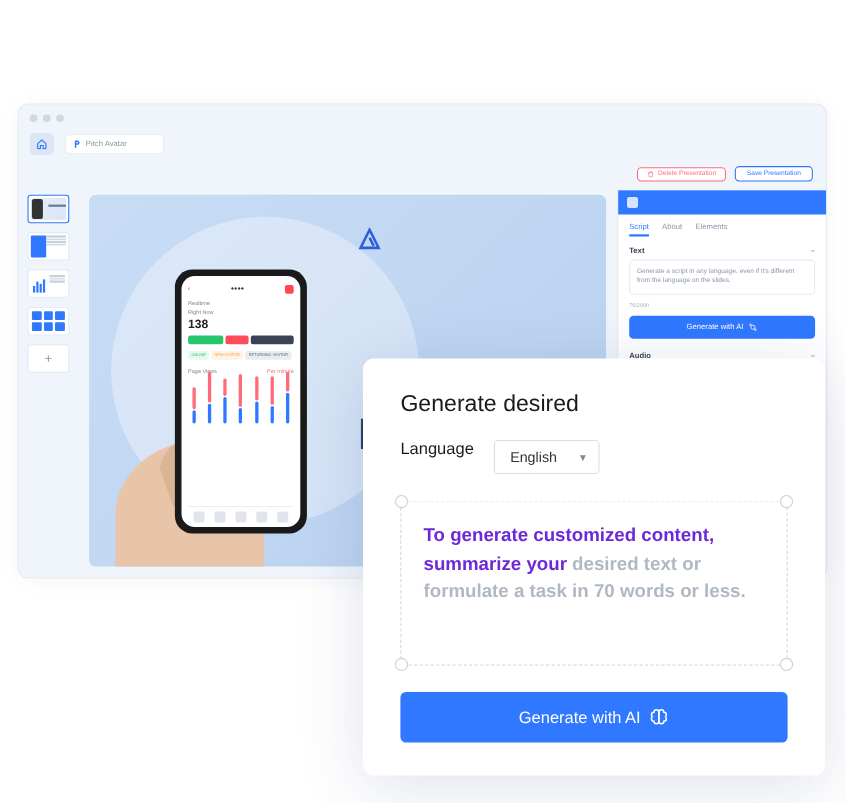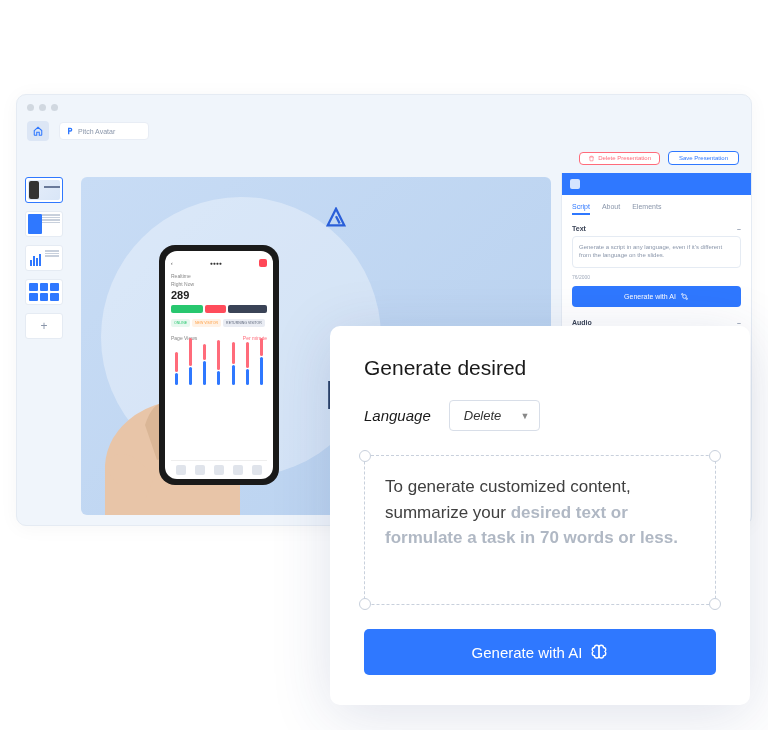--- a/index.html
+++ b/index.html
@@ -67,33 +67,33 @@
 .insp-body { padding: 4px 10px; }
 .insp-row-label { display: flex; justify-content: space-between; font-size: 7px; color: #3a4356; font-weight: 600; margin-bottom: 4px; }
 .insp-textarea { width: 100%; border: 1px solid #e5ebf3; border-radius: 4px; padding: 6px; font-size: 6px; color: #8a96aa; line-height: 1.4; min-height: 32px; resize: none; font-family: inherit; }
 .insp-counter { text-align: left; font-size: 5px; color: #a0aabb; margin-top: 2px; margin-bottom: 6px; }
 .insp-btn { width: 100%; background: #2f78ff; color: #fff; border: none; border-radius: 4px; padding: 6px; font-size: 7px; display: flex; align-items: center; justify-content: center; gap: 4px; }
 .insp-section { display: flex; justify-content: space-between; font-size: 7px; color: #3a4356; font-weight: 600; padding: 8px 10px 0; }
 
 
 .modal { position: absolute; top: 326px; left: 330px; width: 420px; background: #fff; border-radius: 10px; box-shadow: 0 10px 60px rgba(40,60,120,0.15); padding: 30px 34px 30px; }
 .modal-title { font-size: 21px; font-weight: 500; color: #1a1a1a; margin-bottom: 20px; }
-.modal-row { display: flex; align-items: center; gap: 18px; margin-bottom: 24px; font-style: italic; }
+.modal-row { display: flex; gap: 18px; margin-bottom: 24px; }
 .modal-label { font-size: 15px; color: #1a1a1a; }
 .select { border: 1px solid #d8dee8; border-radius: 4px; padding: 7px 38px 7px 14px; font-size: 13px; color: #333; background: #fff; position: relative; display: flex; align-items: center; }
 .select-caret { position: absolute; right: 10px; color: #888; font-size: 9px; }
 
 .prompt-box { position: relative; border: 1px dashed #c8d0dc; border-radius: 2px; padding: 18px 20px; min-height: 150px; margin-bottom: 24px; }
 .prompt-handle { position: absolute; width: 12px; height: 12px; border: 1px solid #c8d0dc; border-radius: 50%; background: #fff; }
 .ph-tl { top: -6px; left: -6px; }
 .ph-tr { top: -6px; right: -6px; }
 .ph-bl { bottom: -6px; left: -6px; }
 .ph-br { bottom: -6px; right: -6px; }
 .prompt-text { font-size: 17px; line-height: 1.5; }
-.prompt-strong { color: #404040; font-weight: 400; }
+.prompt-strong { color: #6d28d9; font-weight: 700; }
 .prompt-light { color: #b0b8c4; font-weight: 600; }
 
 .modal-btn { width: 100%; background: #2f78ff; color: #fff; border: none; border-radius: 5px; padding: 14px; font-size: 15px; display: flex; align-items: center; justify-content: center; gap: 8px; cursor: pointer; }
 .ai-glyph { width: 18px; height: 18px; }
 
 
 .t1-inner { position: absolute; inset: 2px; background: linear-gradient(135deg,#e6eefa,#d9e6f7); border-radius: 2px; }
 .t1-phone { position: absolute; left: 3px; top: 3px; width: 10px; height: 18px; background: #333; border-radius: 2px; }
 .t1-text { position: absolute; right: 2px; top: 8px; width: 16px; height: 2px; background: #6a7a9a; }
 .t2-left { position: absolute; left: 2px; top: 2px; bottom: 2px; width: 14px; background: #2f78ff; border-radius: 1px; }
@@ -201,21 +201,21 @@
           </svg>
           <div class="phone">
             <div class="phone-screen">
               <div class="phone-top">
                 <span>‹</span>
                 <span style="font-weight:600">●●●●</span>
                 <span class="phone-dot-red"></span>
               </div>
               <div class="phone-lbl">Realtime</div>
               <div class="phone-lbl">Right Now</div>
-              <div class="phone-big">289</div>
+              <div class="phone-big">138</div>
               <div class="phone-bars">
                 <div class="phone-bar pb-green"></div>
                   <div class="phone-bar pb-red"></div>
                   <div class="phone-bar pb-dark"></div>
               </div>
               <div class="phone-chips">
                 <span class="chip chip-g">ONLINE</span>
                 <span class="chip chip-o">NEW VISITOR</span>
                 <span class="chip chip-d">RETURNING VISITOR</span>
               </div>
@@ -297,21 +297,21 @@
       </div>
     </div>
   </div>
 </div>
 
 <div class="modal">
   <div class="modal-title">Generate desired</div>
   <div class="modal-row">
     <div class="modal-label">Language</div>
     <div class="select">
-      <span>Delete</span>
+      <span>English</span>
       <span class="select-caret">▼</span>
     </div>
   </div>
   <div class="prompt-box">
     <div class="prompt-handle ph-tl"></div>
     <div class="prompt-handle ph-tr"></div>
     <div class="prompt-handle ph-bl"></div>
     <div class="prompt-handle ph-br"></div>
     <div class="prompt-text">
       <span class="prompt-strong">To generate customized content, summarize your </span><span class="prompt-light">desired text or formulate a task in 70 words or less.</span>

